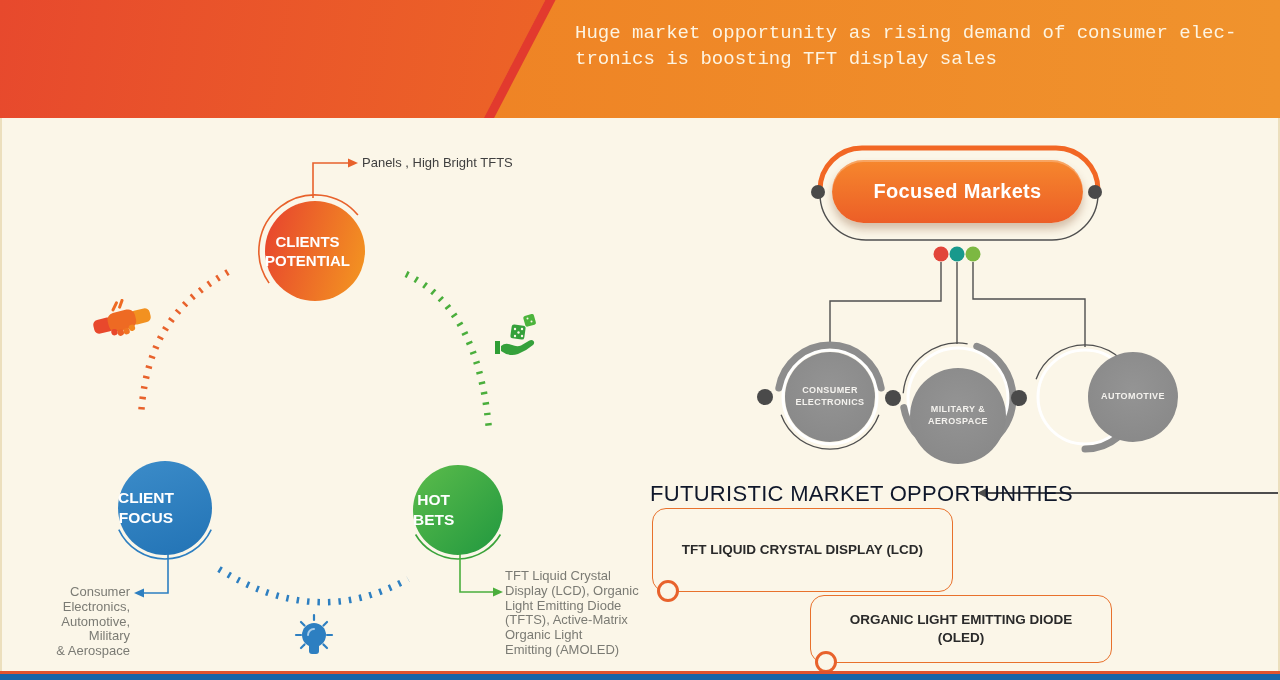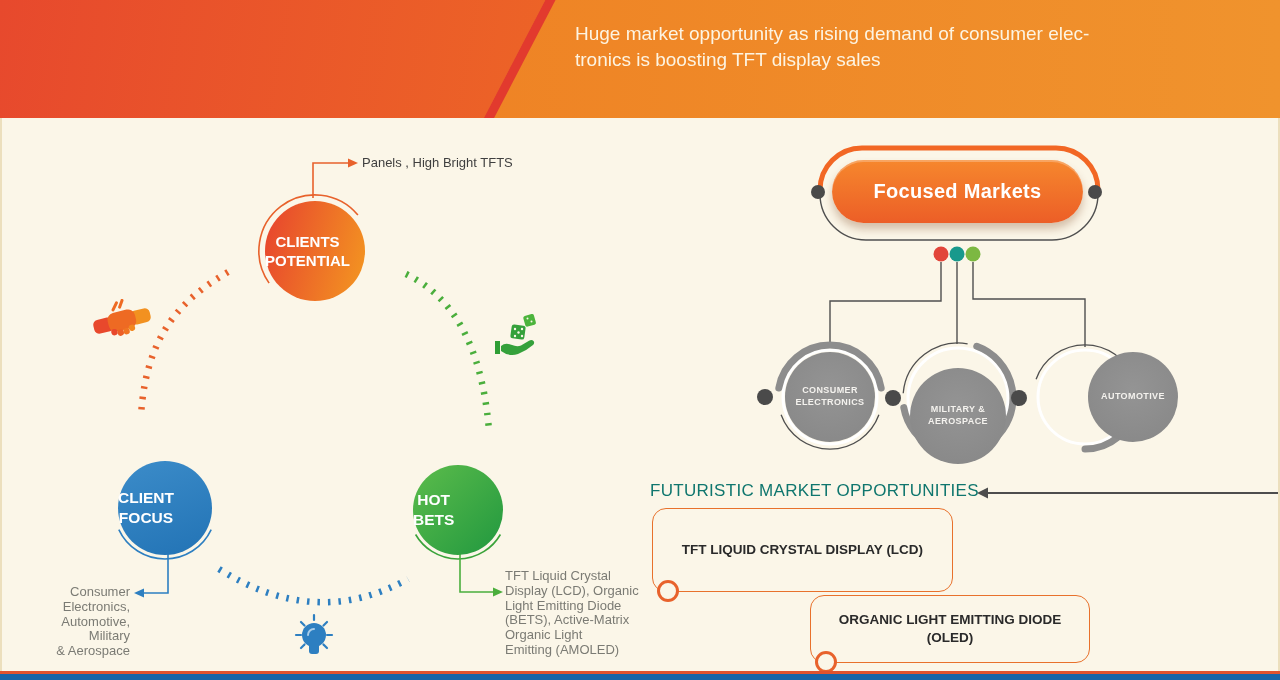--- a/index.html
+++ b/index.html
@@ -13,21 +13,21 @@
   .header-right-bg{position:absolute;inset:0;background:linear-gradient(to right,#ee7a20,#f0932d);}
   .header-left-bg{position:absolute;inset:0;
     background:linear-gradient(100deg,#e7492d 0%,#ee6b25 55%,#f6a22e 100%);
     clip-path:polygon(0 0,42.6% 0,37.8% 100%,0 100%);}
   .header-stripe{position:absolute;inset:0;background:#e23a2e;
     clip-path:polygon(42.6% 0,43.4% 0,38.6% 100%,37.8% 100%);}
   .title{position:absolute;left:43px;top:25px;color:#ffffff;font-size:25px;
     font-weight:700;line-height:1.32;letter-spacing:.2px;}
   .title span{display:block;}
   .subtitle{position:absolute;left:575px;top:21px;color:#fdf4e2;font-size:19px;
-    font-weight:400;line-height:1.35;}
+    font-weight:400;line-height:1.35;font-family:Liberation Mono, monospace;}
   .subtitle span{display:block;}
   
   .edge{position:absolute;top:118px;bottom:0;width:2px;background:#ecdfbd;z-index:4;}
   .edge.left{left:0;} .edge.right{right:0;}
   .footer-accent{position:absolute;left:0;right:0;bottom:6px;height:3px;background:#e0532e;z-index:5;}
   .footer-bar{position:absolute;left:0;right:0;bottom:0;height:6px;background:#1765a8;z-index:5;}
   
   .wires{position:absolute;left:0;top:0;z-index:1;}
   
   .node{position:absolute;border-radius:50%;display:flex;align-items:center;justify-content:flex-start;
@@ -57,28 +57,28 @@
     display:flex;align-items:center;justify-content:center;z-index:2;
     color:#fff;font-size:20px;font-weight:700;letter-spacing:.3px;}
   .market{position:absolute;border-radius:50%;display:flex;align-items:center;justify-content:center;
     text-align:center;color:#f4f2ee;font-weight:600;font-size:9px;letter-spacing:.4px;line-height:1.3;
     background:radial-gradient(circle at 50% 42%,#949494,#868686);z-index:2;}
   .market span{display:block;}
   .market-1{left:785px;top:352px;width:90px;height:90px;}
   .market-2{left:910px;top:368px;width:96px;height:96px;}
   .market-3{left:1088px;top:352px;width:90px;height:90px;}
   
-  .opp-heading{position:absolute;left:650px;top:481px;font-size:17px;color:#0f766e;
+  .opp-heading{position:absolute;left:650px;top:481px;font-size:22px;color:#0f172a;
     font-weight:500;letter-spacing:.3px;z-index:2;}
   .opp-box{position:absolute;border:1.6px solid #e8712c;border-radius:14px;z-index:2;
     display:flex;align-items:center;justify-content:center;text-align:center;
     color:#2a2a2a;font-size:13.5px;font-weight:600;line-height:1.35;}
   .opp-box-1{left:652px;top:508px;width:301px;height:84px;padding:0 2px;box-sizing:border-box;}
   .opp-box-2{left:965px;top:508px;width:307px;height:70px;padding:0 24px;box-sizing:border-box;}
-  .opp-box-3{left:810px;top:595px;width:280px;height:68px;padding:0 18px;box-sizing:border-box;}
+  .opp-box-3{left:810px;top:595px;width:302px;height:68px;padding:0 18px;box-sizing:border-box;}
   .box-dot{position:absolute;left:4px;bottom:-11px;width:22px;height:22px;box-sizing:border-box;
     border:3px solid #e8622c;border-radius:50%;background:#fbf6e8;}
 </style>
 </head>
 <body>
 
 <div class="canvas">
 
   <svg class="wires" width="1280" height="680" viewBox="0 0 1280 680">
 
@@ -180,21 +180,21 @@
   <div class="node node-hb">
     <div>
       <span>HOT</span>
       <span>BETS</span>
     </div>
   </div>
   <div class="callout callout-hb">
     <span>TFT Liquid Crystal</span>
     <span>Display (LCD), Organic</span>
     <span>Light Emitting Diode</span>
-    <span>(BETS), Active-Matrix</span>
+    <span>(TFTS), Active-Matrix</span>
     <span>Organic Light</span>
     <span>Emitting (AMOLED)</span>
   </div>
 
   <div class="icon icon-handshake">
     <svg width="60" height="44" viewBox="0 0 60 44">
       <g transform="rotate(-14 30 22)">
         <rect x="1" y="15" width="20" height="14" rx="5" fill="#e8482c"></rect>
         <rect x="39" y="15" width="20" height="14" rx="5" fill="#f29120"></rect>
         <rect x="16" y="12" width="28" height="19" rx="7" fill="#ee6a23"></rect>

